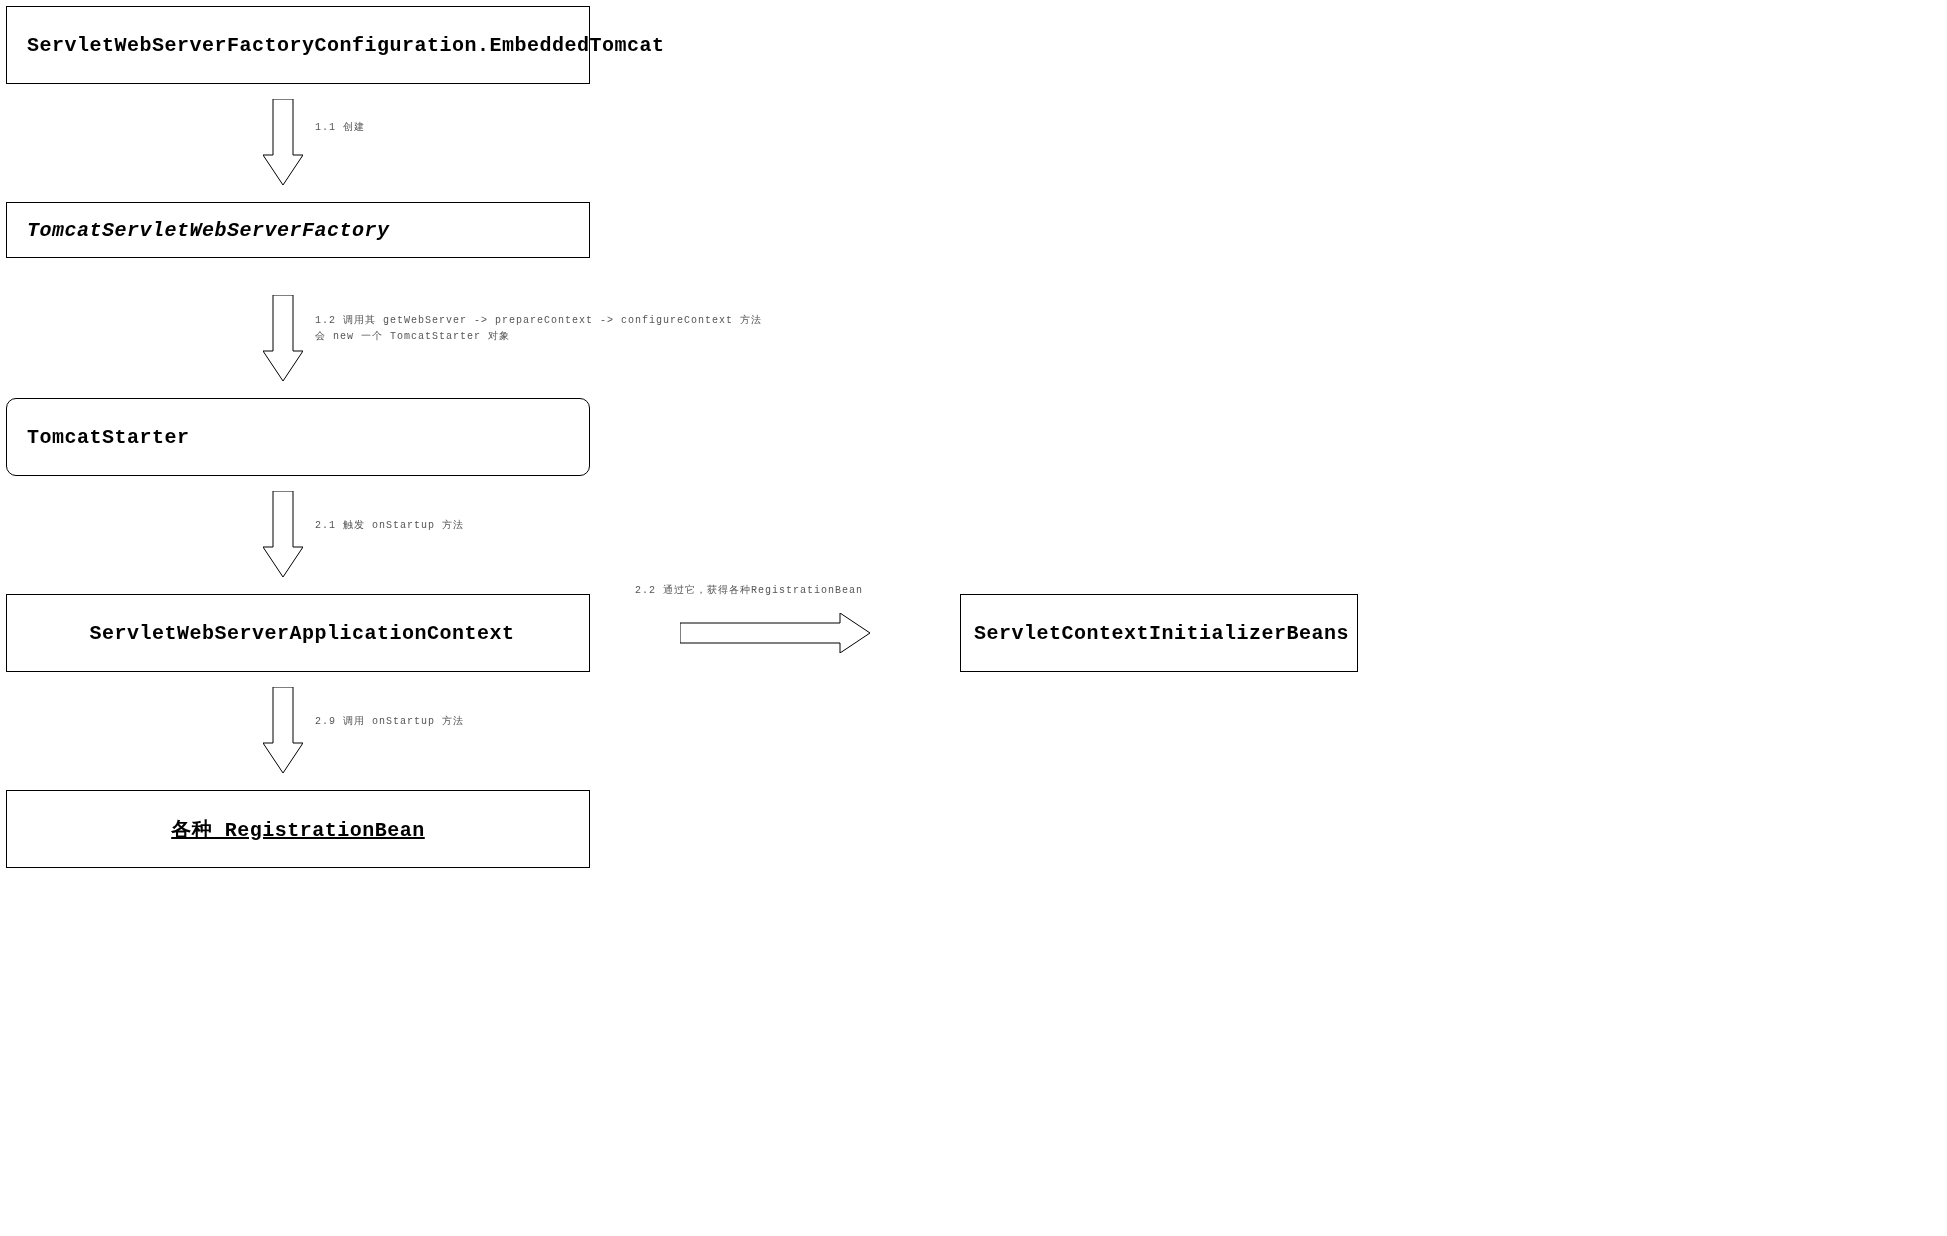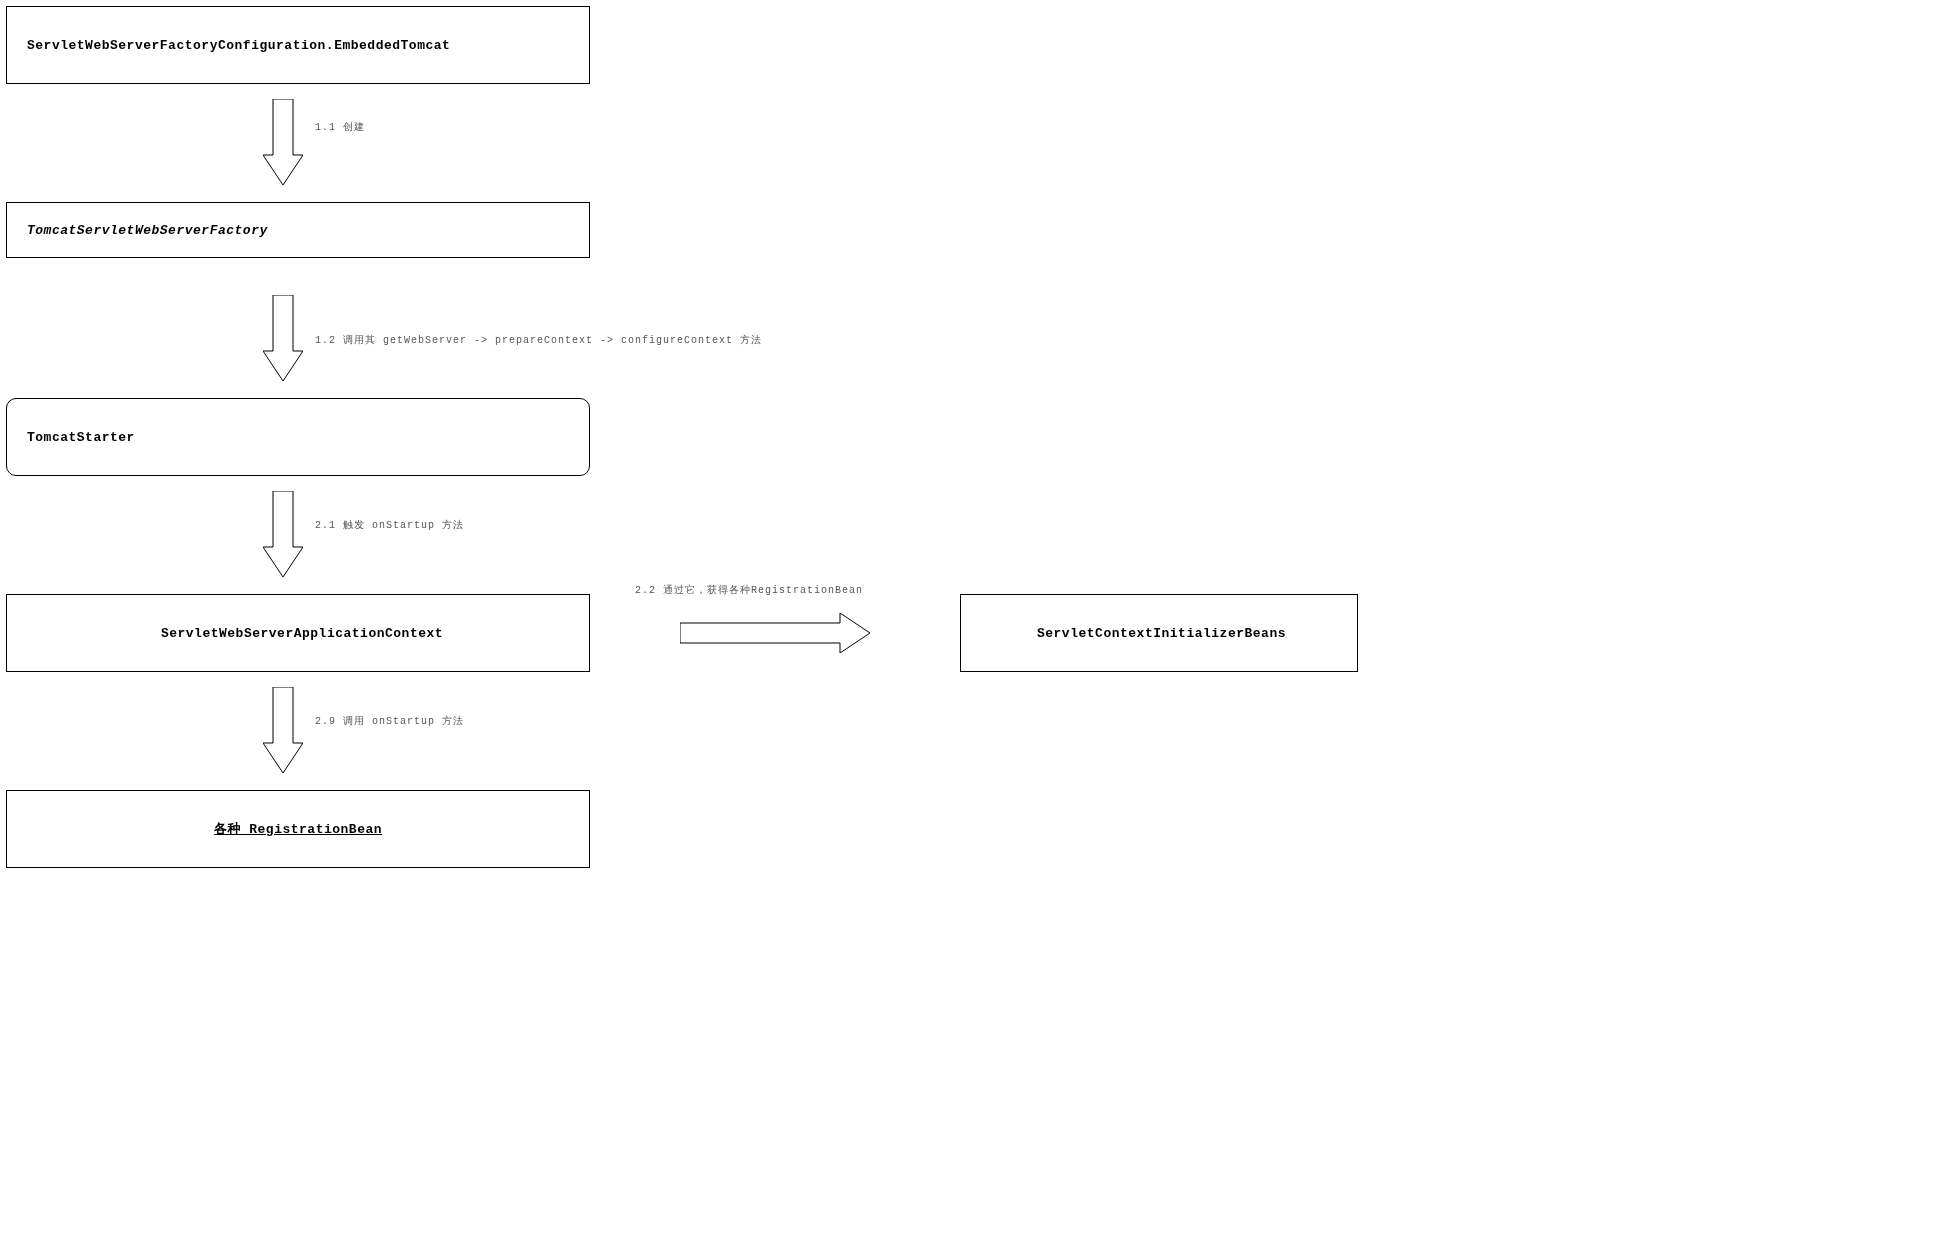--- a/index.html
+++ b/index.html
@@ -15,21 +15,21 @@
       position: relative;
       overflow: hidden;
     }
     .box {
       position: absolute;
       border: 1px solid #000000;
       background: #ffffff;
       display: flex;
       align-items: center;
       padding-left: 20px;
-      font-size: 13px;
+      font-size: 20px;
       font-weight: bold;
       letter-spacing: 0.5px;
     }
     .arrow-down {
       position: absolute;
     }
     .arrow-down svg {
       display: block;
     }
     .arrow-right {
@@ -65,22 +65,23 @@
 
 <div class="box" style="left:6px; top:202px; width:584px; height:56px;font-style:italic;">
   <span>TomcatServletWebServerFactory</span>
 </div>
 
 <div class="arrow-down" style="left:263px; top:295px;">
   <svg width="40" height="86" viewBox="0 0 40 86">
     <path d="M 10 0 L 10 56 L 0 56 L 20 86 L 40 56 L 30 56 L 30 0 Z" fill="none" stroke="#000000" stroke-width="1"></path>
   </svg>
 </div>
-<div class="arrow-label" style="left:315px; top:313px;margin-top:20px;">
+<div class="arrow-label" style="left:315px; top:313px;">
   <div>1.2 调用其 getWebServer -&gt; prepareContext -&gt; configureContext 方法</div>
+  <div>会 new 一个 TomcatStarter 对象</div>
 </div>
 
 <div class="box" style="left:6px; top:398px; width:584px; height:78px;border-radius:10px;">
   <span>TomcatStarter</span>
 </div>
 
 <div class="arrow-down" style="left:263px; top:491px;">
   <svg width="40" height="86" viewBox="0 0 40 86">
     <path d="M 10 0 L 10 56 L 0 56 L 20 86 L 40 56 L 30 56 L 30 0 Z" fill="none" stroke="#000000" stroke-width="1"></path>
   </svg>

